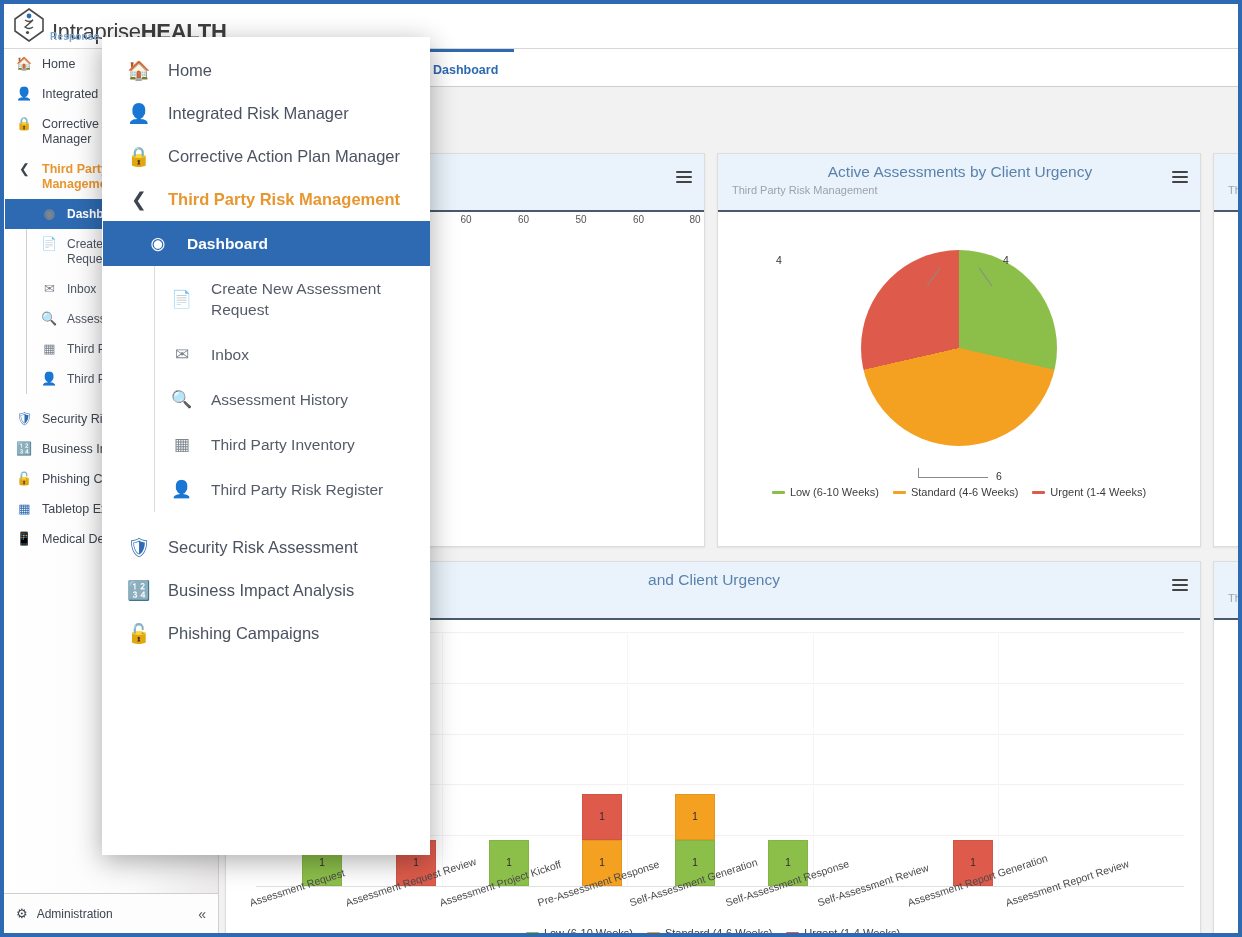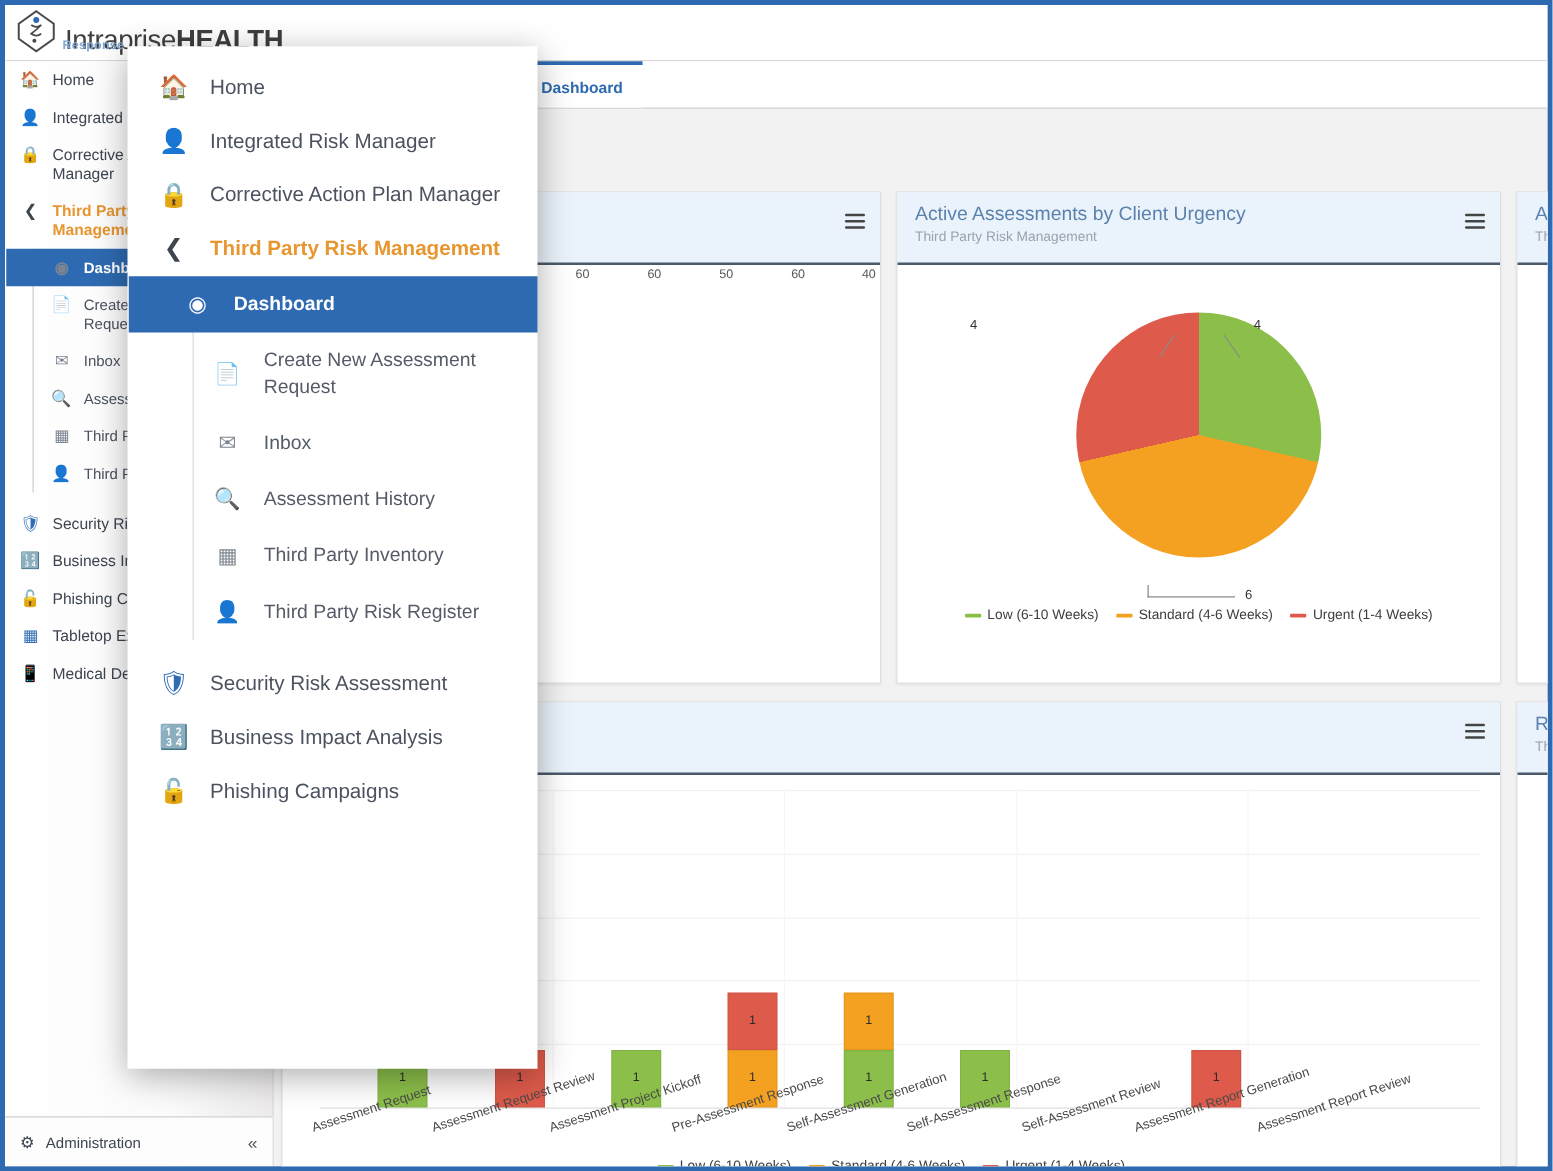--- a/index.html
+++ b/index.html
@@ -165,20 +165,21 @@
     border-bottom: 2px solid #4a5a6a;
     padding: 8px 12px 0 14px;
     position: relative;
   }
   .card-title {
     font-size: 15.5px;
     color: #5a82ad;
     line-height: 19px;
     white-space: nowrap;
     overflow: hidden;
+    text-align: center;
   }
   .card-sub {
     font-size: 11px;
     color: #9aa3ad;
     margin-top: 3px;
     white-space: nowrap;
     overflow: hidden;
   }
   .card-menu {
     position: absolute;
@@ -476,21 +477,21 @@
         </div>
         <div class="card-body">
           <div class="hbar-axis">
             <span style="left:12.5%">10</span>
             <span style="left:25%">20</span>
             <span style="left:37.5%">30</span>
             <span style="left:50%">60</span>
             <span style="left:62.5%">60</span>
             <span style="left:75%">50</span>
             <span style="left:87.5%">60</span>
-            <span style="left:99.8%">40</span>
+            <span style="left:99.8%">80</span>
           </div>
         </div>
       </div>
 
       <div class="card" id="card-pie">
         <div class="card-head">
           <div class="card-title">Active Assessments by Client Urgency</div>
           <div class="card-sub">Third Party Risk Management</div>
           <div class="card-menu">
                 <span></span>

